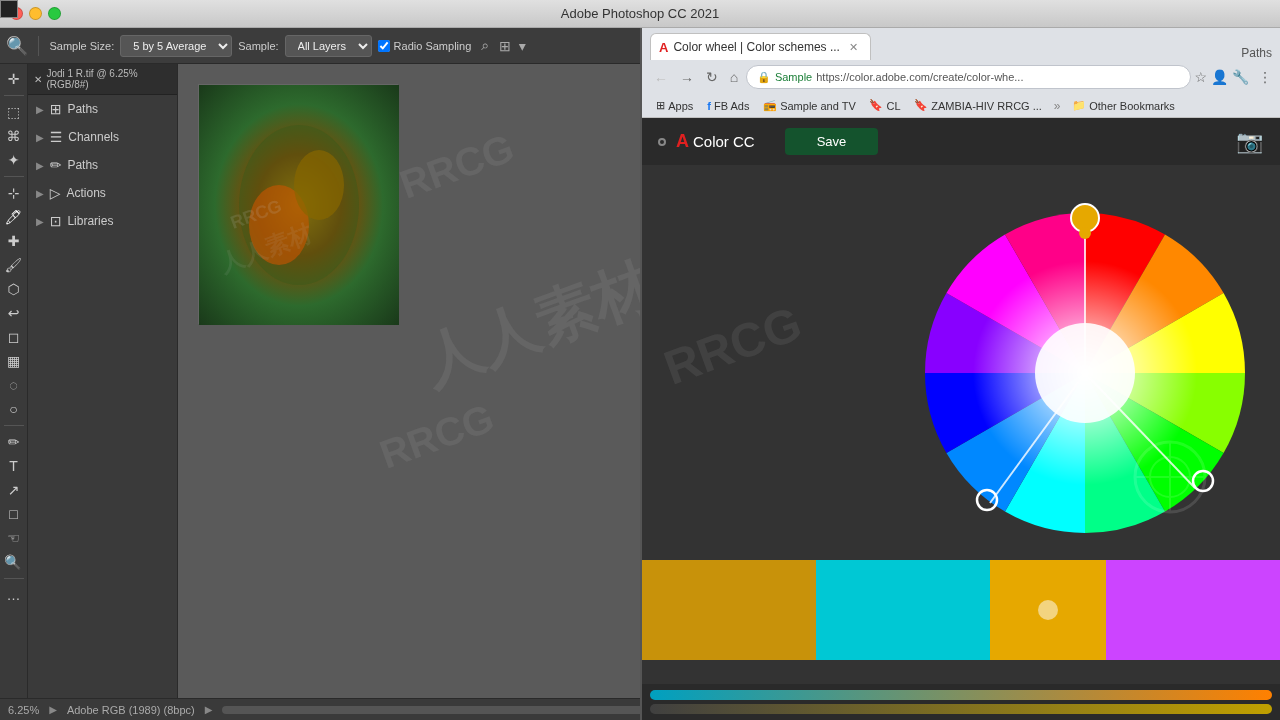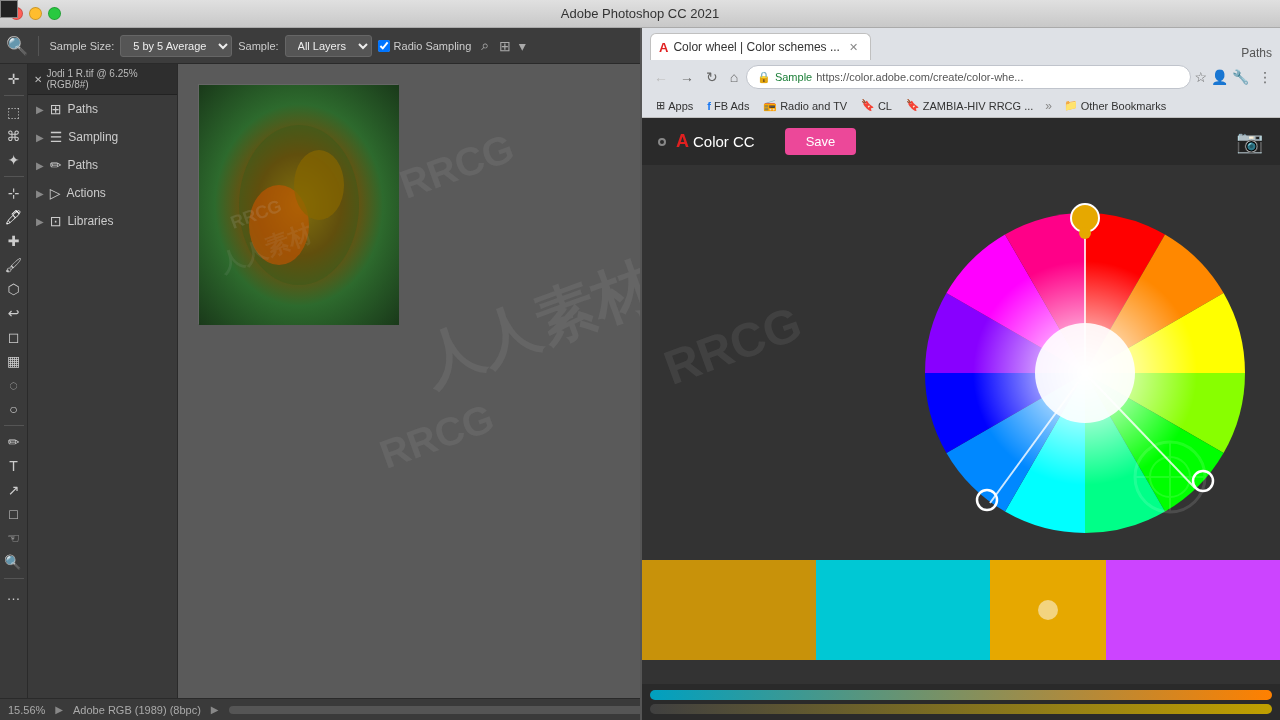--- a/index.html
+++ b/index.html
@@ -232,25 +232,25 @@
       align-items: center;
       gap: 3px;
       padding: 2px 6px;
       border-radius: 3px;
       font-size: 11px;
       color: #333;
       cursor: pointer;
       white-space: nowrap;
     }
     .cw-save-btn {
-      background: #ec4899;
+      background: #14532d;
       color: #fff;
       border: none;
       border-radius: 4px;
-      padding: 6px 21px;
+      padding: 6px 32px;
       font-size: 13px;
       cursor: pointer;
       margin-left: 20px;
     }
 
     
     .canvas-watermarks {
       position: absolute;
       top: 0; left: 0; right: 0; bottom: 0;
       pointer-events: none;
@@ -343,21 +343,21 @@
       <span style="font-size:10px;">Jodi 1 R.tif @ 6.25% (RGB/8#)</span>
     </div>
     <div class="panel-item">
       <span class="panel-expand">▶</span>
       <span class="panel-icon">⊞</span>
       <span>Paths</span>
     </div>
     <div class="panel-item">
       <span class="panel-expand">▶</span>
       <span class="panel-icon">☰</span>
-      <span>Sampling</span>
+      <span>Channels</span>
     </div>
     <div class="panel-item">
       <span class="panel-expand">▶</span>
       <span class="panel-icon">✏</span>
       <span>Paths</span>
     </div>
     <div class="panel-item">
       <span class="panel-expand">▶</span>
       <span class="panel-icon">▷</span>
       <span>Actions</span>
@@ -589,21 +589,21 @@
     </div>
     <div class="color-sidebar-item">
       <div class="color-dot" style="background: #888;"></div>
       <span>Libraries</span>
     </div>
   </div>
 
 </div>
 
 <div class="status-bar">
-  <span>15.56%</span>
+  <span>6.25%</span>
   <span class="status-arrow">▶</span>
   <span>Adobe RGB (1989) (8bpc)</span>
   <span class="status-arrow">▶</span>
   <div style="flex:1;background:#555;height:8px;border-radius:4px;"></div>
 </div>
 
 <div style="position:fixed;top:28px;right:0;width:640px;height:692px;background:#2a2a2a;display:flex;flex-direction:column;border-left:2px solid #555;z-index:10;">
 
   <div style="background:#dee1e6;">
 
@@ -636,21 +636,21 @@
       <div class="bookmark-item">
         <span>⊞</span>
         <span>Apps</span>
       </div>
       <div class="bookmark-item">
         <span style="color:#1877f2;font-weight:bold;">f</span>
         <span>FB Ads</span>
       </div>
       <div class="bookmark-item">
         <span>📻</span>
-        <span>Radio and TV</span>
+        <span>Sample and TV</span>
       </div>
       <div class="bookmark-item">
         <span>🔖</span>
         <span>CL</span>
       </div>
       <div class="bookmark-item">
         <span>🔖</span>
         <span>ZAMBIA-HIV RRCG ...</span>
       </div>
       <span style="color:#888;font-size:12px;padding:0 4px;">»</span>

